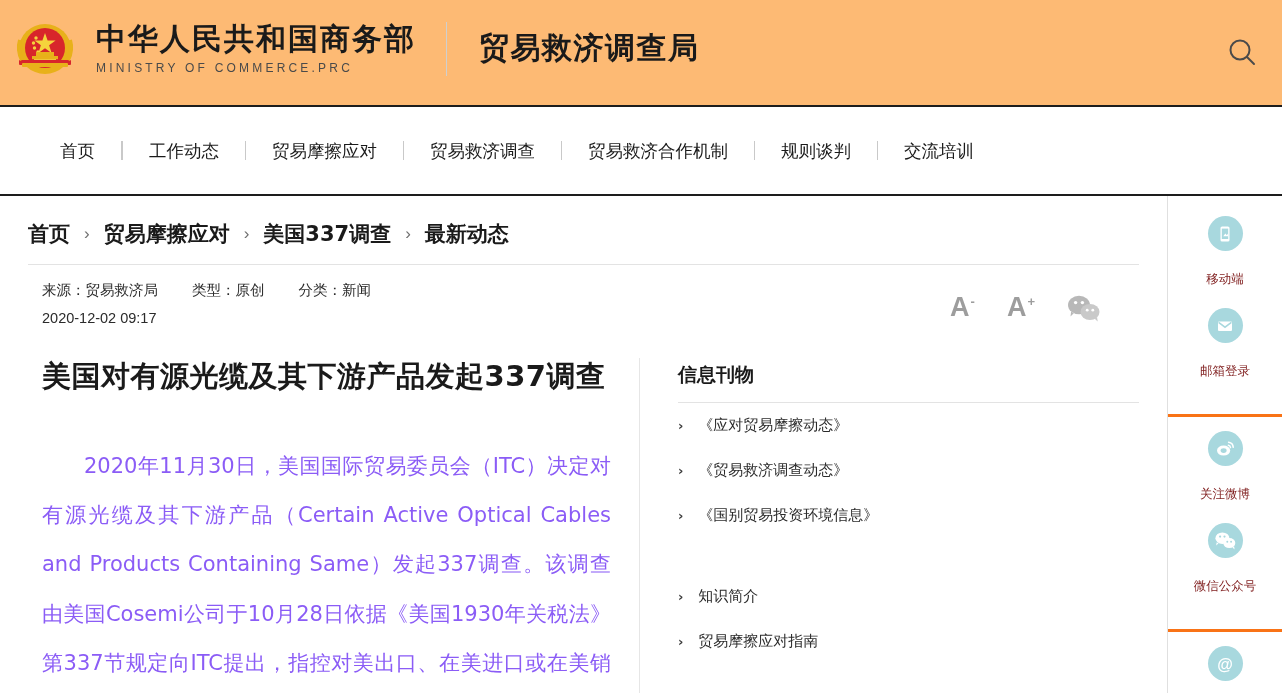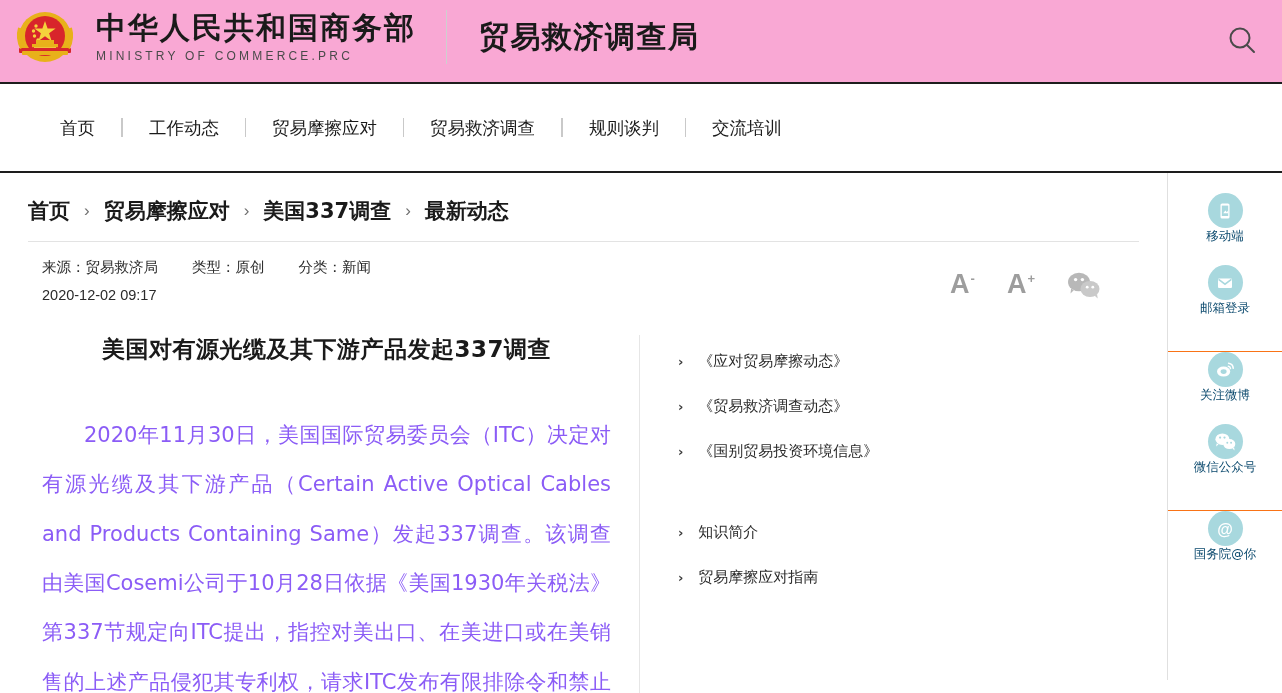--- a/index.html
+++ b/index.html
@@ -6,26 +6,26 @@
   html, body {
     width:1282px; height:693px;
     background:#ffffff;
     font-family:"Liberation Sans","DejaVu Sans",sans-serif;
     color:#222;
     overflow:hidden;
   }
 
   
   .header {
-    height:82px;
+    height:105px;
     display:flex;
     align-items:center;
     padding:0 0 8px 10px;
     position:relative;
-    background:#f9a8d4;
+    background:#fdba74;
   }
   .emblem {
     width:62px; height:62px;
     margin-left:4px;
     flex:0 0 auto;
     position:relative;
   }
   .emblem svg { display:block; }
 
   .ministry-block {
@@ -184,27 +184,26 @@
   .article {
     width:612px;
     flex:0 0 612px;
     padding-right:0;
     padding-left:14px;
     border-right:1px solid #e6e6e6;
     position:relative;
   }
   .article-inner { padding-right:28px; }
   .article-title {
-    font-size:23px;
+    font-size:29px;
     font-weight:700;
     color:#1a1a1a;
     line-height:1.3;
     letter-spacing:0.5px;
     font-family:"DejaVu Sans","Liberation Sans",sans-serif;
-    text-align:center;
   }
   .article-body {
     margin-top:46px;
     font-size:21px;
     line-height:2.35;
     color:#8b5cf6;
     text-align:justify;
     text-indent:2em;
     font-family:"DejaVu Sans","Liberation Sans",sans-serif;
   }
@@ -245,41 +244,41 @@
   .rail {
     width:115px;
     flex:0 0 115px;
     border-left:1px solid #e0e0e0;
     padding-top:20px;
     display:flex;
     flex-direction:column;
     align-items:center;
   }
   .rail-group { width:100%; }
-  .rail-group + .rail-group { border-top:1px solid #f97316; margin-top:14px; }
+  .rail-group + .rail-group { border-top:3px solid #f97316; padding-top:14px; margin-top:14px; }
   .rail-item {
     display:flex;
     flex-direction:column;
     align-items:center;
     cursor:pointer;
     margin-bottom:20px;
   }
   .rail-icon {
     width:35px; height:35px;
     border-radius:50%;
     background:#a8d8de;
     display:flex;
     align-items:center;
     justify-content:center;
     color:#ffffff;
   }
   .rail-label {
-    margin-top:0;
+    margin-top:20px;
     font-size:12.5px;
-    color:#0c4a6e;
+    color:#7f1d1d;
     white-space:nowrap;
     font-family:"DejaVu Sans","Liberation Sans",sans-serif;
   }
 </style>
 </head>
 <body>
 
 <div class="header">
 
   <div class="emblem">
@@ -321,20 +320,21 @@
 <div class="nav">
   <div class="nav-item">首页</div>
   <div class="nav-sep"></div>
   <div class="nav-sep"></div>
   <div class="nav-item">工作动态</div>
   <div class="nav-sep"></div>
   <div class="nav-item">贸易摩擦应对</div>
   <div class="nav-sep"></div>
   <div class="nav-item">贸易救济调查</div>
   <div class="nav-sep"></div>
+  <div class="nav-item">贸易救济合作机制</div>
   <div class="nav-sep"></div>
   <div class="nav-item">规则谈判</div>
   <div class="nav-sep"></div>
   <div class="nav-item">交流培训</div>
 </div>
 
 <div class="wrap">
 
   <div class="content-col">
 
@@ -386,20 +386,21 @@
         <div class="article-inner">
           <h1 class="article-title">美国对有源光缆及其下游产品发起337调查</h1>
           <p class="article-body">2020年11月30日，美国国际贸易委员会（ITC）决定对有源光缆及其下游产品（Certain Active Optical Cables and Products Containing Same）发起337调查。该调查由美国Cosemi公司于10月28日依据《美国1930年关税法》第337节规定向ITC提出，指控对美出口、在美进口或在美销售的上述产品侵犯其专利权，请求ITC发布有限排除令和禁止令。中国长芯盛（武汉）科技有限公司涉案。</p>
 
         </div>
       </div>
 
       <div class="aside">
 
         <div class="aside-block">
+          <div class="aside-head">信息刊物</div>
           <div class="aside-link">
             <span class="aside-arrow">›</span>
             <span>《应对贸易摩擦动态》</span>
           </div>
           <div class="aside-link">
             <span class="aside-arrow">›</span>
             <span>《贸易救济调查动态》</span>
           </div>
           <div class="aside-link">
             <span class="aside-arrow">›</span>

